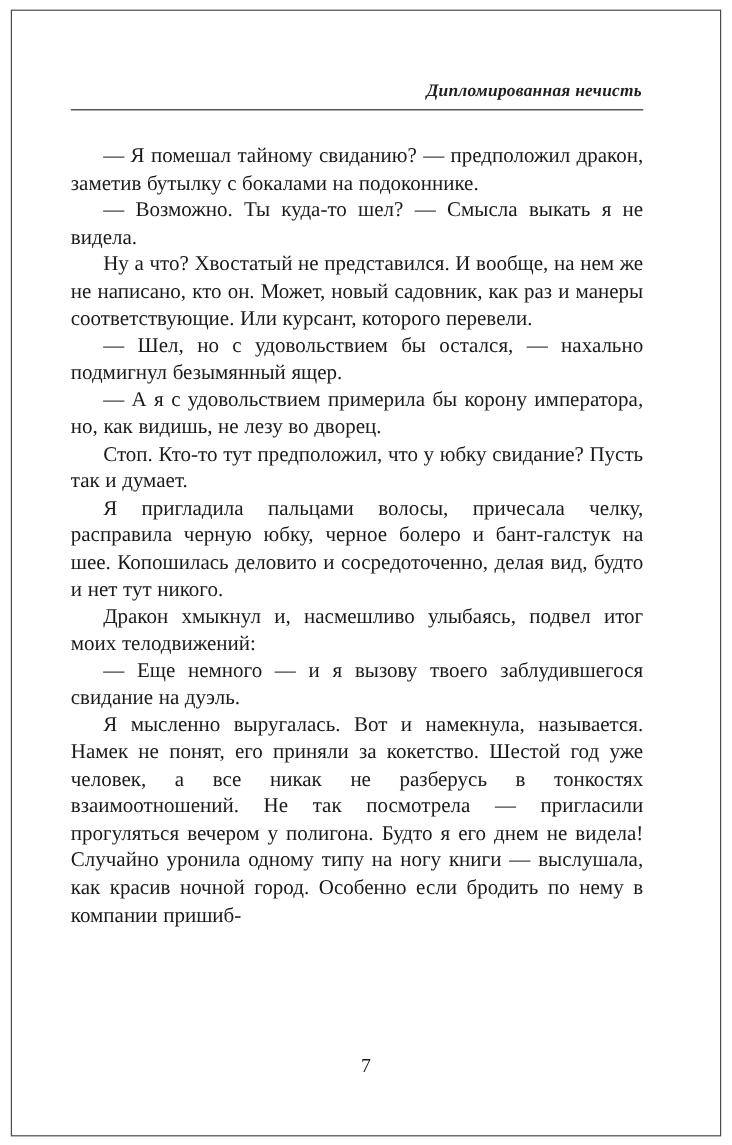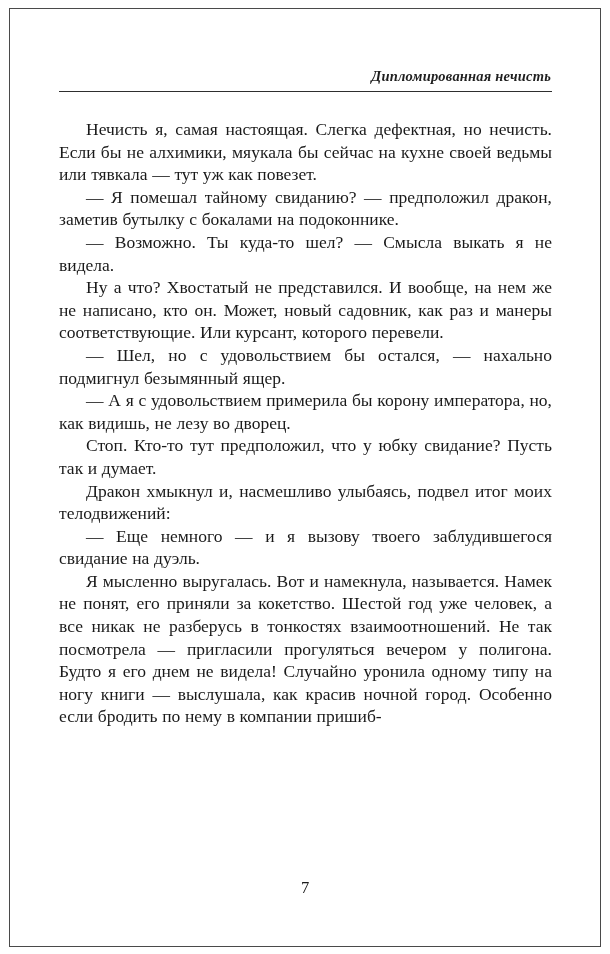--- a/index.html
+++ b/index.html
@@ -21,21 +21,21 @@
     left: 9px;
     right: 9px;
     top: 8px;
     bottom: 7px;
     border: 1.6px solid #4a4a4a;
     pointer-events: none;
   }
   .content {
     position: absolute;
     left: 59px;
-    right: 58px;
+    right: 74px;
     top: 68px;
   }
   .running-head {
     text-align: right;
     font-style: italic;
     font-weight: bold;
     font-size: 14.5px;
     letter-spacing: 0.2px;
     color: #1f1f1f;
     padding-right: 1px;
@@ -74,27 +74,27 @@
 <div class="page">
   <div class="frame"></div>
 
   <div class="content">
     <header class="running-head">
       <span>Дипломированная нечисть</span>
     </header>
     <hr class="head-rule">
 
     <main class="body-text">
-      <p>Нечисть я, самая настоящая. Слегка дефектная, но нечисть. Если бы не алхимики, мяукала бы сейчас на кухне своей ведьмы или тявкала — тут уж как повезет.</p>
       <p>— Я помешал тайному свиданию? — предположил дракон, заметив бутылку с бокалами на подоконнике.</p>
       <p>— Возможно. Ты куда-то шел? — Смысла выкать я не видела.</p>
       <p>Ну а что? Хвостатый не представился. И вообще, на нем же не написано, кто он. Может, новый садовник, как раз и манеры соответствующие. Или курсант, которого перевели.</p>
       <p>— Шел, но с удовольствием бы остался, — нахально подмигнул безымянный ящер.</p>
       <p>— А я с удовольствием примерила бы корону императора, но, как видишь, не лезу во дворец.</p>
       <p>Стоп. Кто-то тут предположил, что у юбку свидание? Пусть так и думает.</p>
+      <p>Я пригладила пальцами волосы, причесала челку, расправила черную юбку, черное болеро и бант-галстук на шее. Копошилась деловито и сосредоточенно, делая вид, будто и нет тут никого.</p>
       <p>Дракон хмыкнул и, насмешливо улыбаясь, подвел итог моих телодвижений:</p>
       <p>— Еще немного — и я вызову твоего заблудившегося свидание на дуэль.</p>
       <p>Я мысленно выругалась. Вот и намекнула, называется. Намек не понят, его приняли за кокетство. Шестой год уже человек, а все никак не разберусь в тонкостях взаимоотношений. Не так посмотрела — пригласили прогуляться вечером у полигона. Будто я его днем не видела! Случайно уронила одному типу на ногу книги — выслушала, как красив ночной город. Особенно если бродить по нему в компании пришиб-</p>
     </main>
   </div>
 
   <footer class="page-footer">
     <span>7</span>
   </footer>
 </div>

